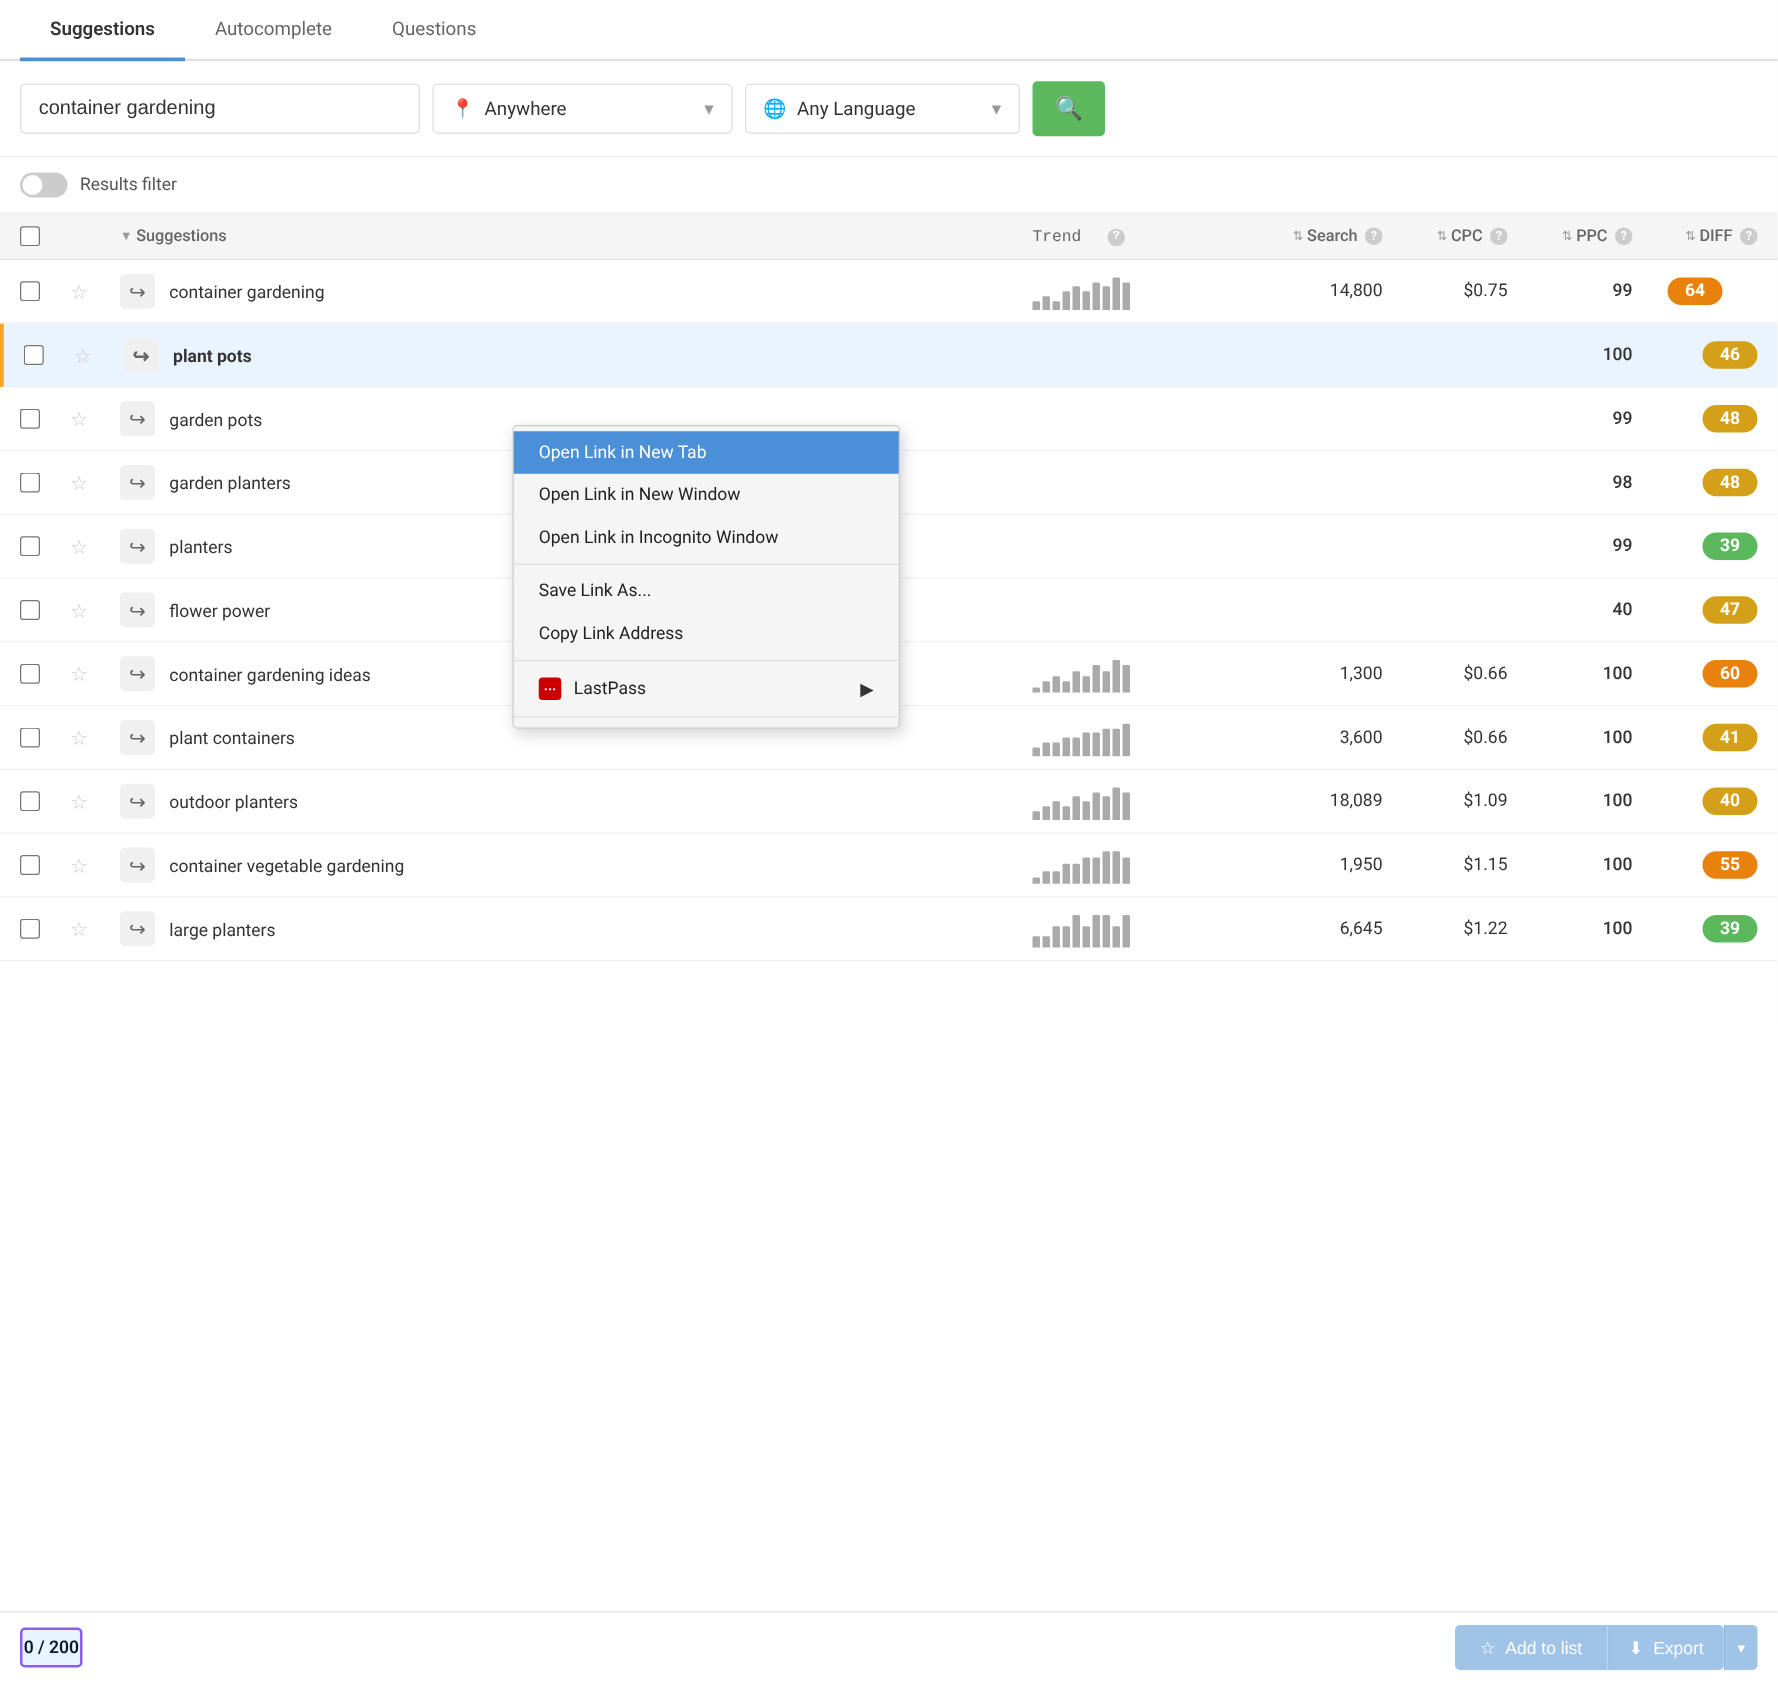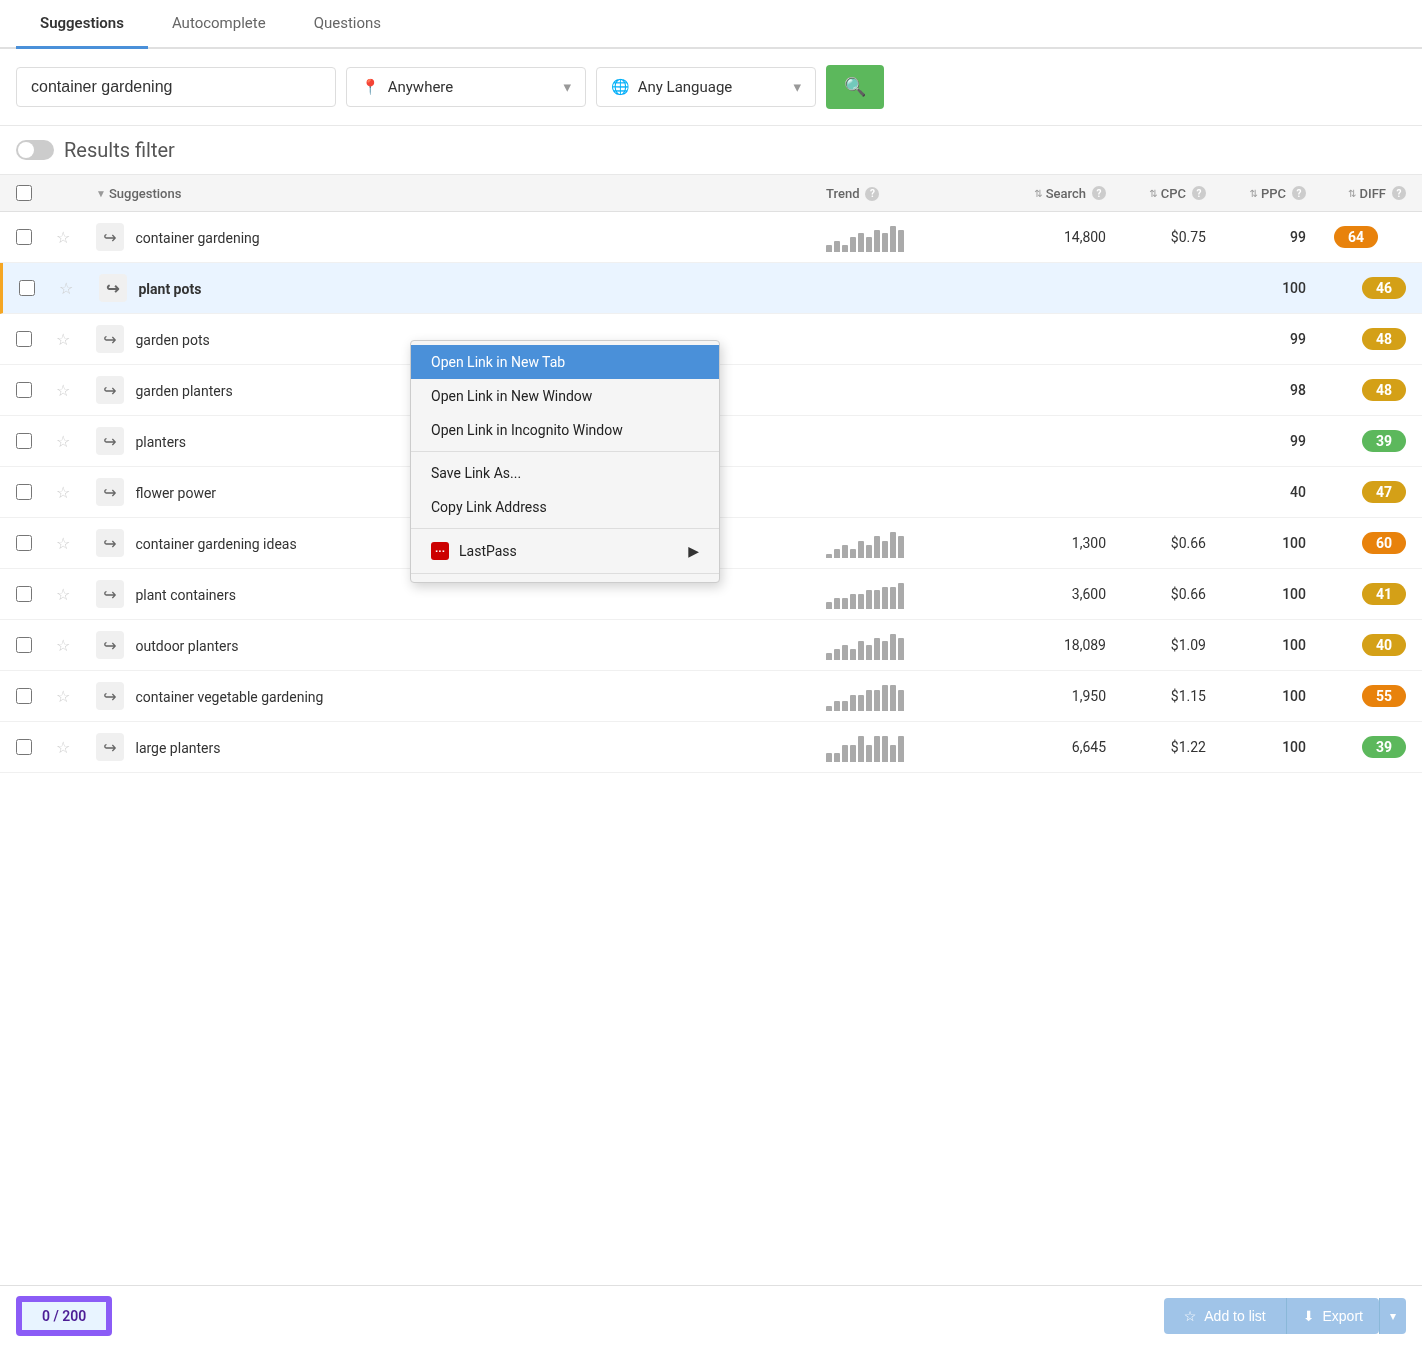--- a/index.html
+++ b/index.html
@@ -17,21 +17,21 @@
     .search-input { flex: 0 0 320px; padding: 10px 14px; border: 1px solid #ddd; border-radius: 4px; font-size: 16px; color: #333; }
     .location-select { flex: 0 0 240px; display: flex; align-items: center; gap: 8px; padding: 10px 14px; border: 1px solid #ddd; border-radius: 4px; background: #fff; cursor: pointer; font-size: 15px; color: #333; }
     .language-select { flex: 0 0 220px; display: flex; align-items: center; gap: 8px; padding: 10px 14px; border: 1px solid #ddd; border-radius: 4px; background: #fff; cursor: pointer; font-size: 15px; color: #333; }
     .search-btn { background: #5cb85c; color: #fff; border: none; border-radius: 4px; padding: 11px 18px; cursor: pointer; font-size: 18px; }
     .select-arrow { margin-left: auto; color: #999; }
 
     
     .filter-bar { padding: 12px 16px; background: #fff; border-bottom: 1px solid #e8e8e8; display: flex; align-items: center; gap: 10px; }
     .toggle-switch { width: 38px; height: 20px; background: #ccc; border-radius: 10px; position: relative; cursor: pointer; }
     .toggle-knob { width: 16px; height: 16px; background: #fff; border-radius: 50%; position: absolute; top: 2px; left: 2px; }
-    .filter-label { font-size: 20px; color: #555; }
+    .filter-label { font-size: 14px; color: #555; }
 
     
     .table-container { background: #fff; }
     .table-header { display: grid; grid-template-columns: 40px 40px 1fr 160px 120px 100px 100px 100px; align-items: center; padding: 10px 16px; background: #f5f5f5; border-bottom: 1px solid #e0e0e0; font-size: 13px; color: #666; font-weight: 500; }
     .table-row { display: grid; grid-template-columns: 40px 40px 1fr 160px 120px 100px 100px 100px; align-items: center; padding: 10px 16px; border-bottom: 1px solid #f0f0f0; background: #fff; }
     .table-row.highlighted { background: #eaf4ff; border-left: 3px solid #f5a623; }
     .col-check { display: flex; align-items: center; }
     .col-star { display: flex; align-items: center; color: #ccc; }
     .col-keyword { font-size: 14px; color: #333; }
     .col-keyword.bold { font-weight: 700; }
@@ -44,21 +44,21 @@
     .help-icon { display: inline-flex; align-items: center; justify-content: center; width: 14px; height: 14px; background: #ccc; border-radius: 50%; color: #fff; font-size: 10px; font-weight: 700; margin-left: 3px; cursor: pointer; }
     .context-menu { position: absolute; top: 340px; left: 410px; background: #f5f5f5; border: 1px solid #ccc; border-radius: 4px; box-shadow: 2px 4px 12px rgba(0,0,0,0.18); z-index: 200; min-width: 310px; padding: 4px 0; }
     .context-menu-item { padding: 9px 20px; font-size: 14px; color: #222; cursor: pointer; display: flex; align-items: center; gap: 10px; }
     .context-menu-item.highlighted-item { background: #4a90d9; color: #fff; }
     .context-menu-divider { border: none; border-top: 1px solid #ddd; margin: 4px 0; }
     .lastpass-icon { width: 18px; height: 18px; background: #cc0000; border-radius: 3px; display: flex; align-items: center; justify-content: center; color: #fff; font-size: 11px; font-weight: 700; flex-shrink: 0; }
     .context-submenu-arrow { margin-left: auto; color: #333; }
 
     
     .footer { position: fixed; bottom: 0; left: 0; right: 0; background: #fff; border-top: 1px solid #e0e0e0; display: flex; align-items: center; justify-content: space-between; padding: 10px 16px; }
-    .count-badge { background: #e8f4ff; border: 6px solid #8b5cf6; color: #4c1d95; padding: 6px 20px; border-radius: 4px; font-weight: 600; font-size: 14px; }
+    .count-badge { background: #e8f4ff; border: 2px solid #8b5cf6; color: #0f172a; padding: 6px 1px; border-radius: 4px; font-weight: 600; font-size: 14px; }
     .footer-buttons { display: flex; gap: 0; }
     .add-list-btn { background: #a0c4e8; color: #fff; border: none; border-radius: 4px 0 0 4px; padding: 10px 20px; cursor: pointer; font-size: 14px; display: flex; align-items: center; gap: 8px; }
     .export-btn { background: #a0c4e8; color: #fff; border: none; border-radius: 0 4px 4px 0; padding: 10px 16px; cursor: pointer; font-size: 14px; display: flex; align-items: center; gap: 8px; border-left: 1px solid #8ab8d8; }
     .export-dropdown { background: #a0c4e8; color: #fff; border: none; padding: 10px 10px; cursor: pointer; font-size: 12px; border-left: 1px solid #8ab8d8; border-radius: 0 4px 4px 0; }
 
     input[type="checkbox"] { width: 16px; height: 16px; cursor: pointer; }
 
     
     .trend-cell { display: flex; align-items: flex-end; gap: 2px; height: 30px; }
     .t-bar { background: #aaa; width: 6px; border-radius: 1px 1px 0 0; }
@@ -100,21 +100,21 @@
 
     <div class="table-header">
       <div class="col-check">
         <input type="checkbox" style="">
       </div>
       <div></div>
       <div style="display:flex;align-items:center;gap:3px;">
         <span class="sort-arrows">▼</span>
         <span>Suggestions</span>
       </div>
-      <div style="display:flex;align-items:flex-end;gap:3px;">
+      <div style="display:flex;align-items:flex-end;gap:18px;font-family:Liberation Mono, monospace;">
         <span>Trend</span>
         <span class="help-icon">?</span>
       </div>
       <div style="display:flex;align-items:center;gap:3px;justify-content:flex-end;">
         <span class="sort-arrows">⇅</span>
         <span>Search</span>
         <span class="help-icon">?</span>
       </div>
       <div style="display:flex;align-items:center;gap:3px;justify-content:flex-end;">
         <span class="sort-arrows">⇅</span>

